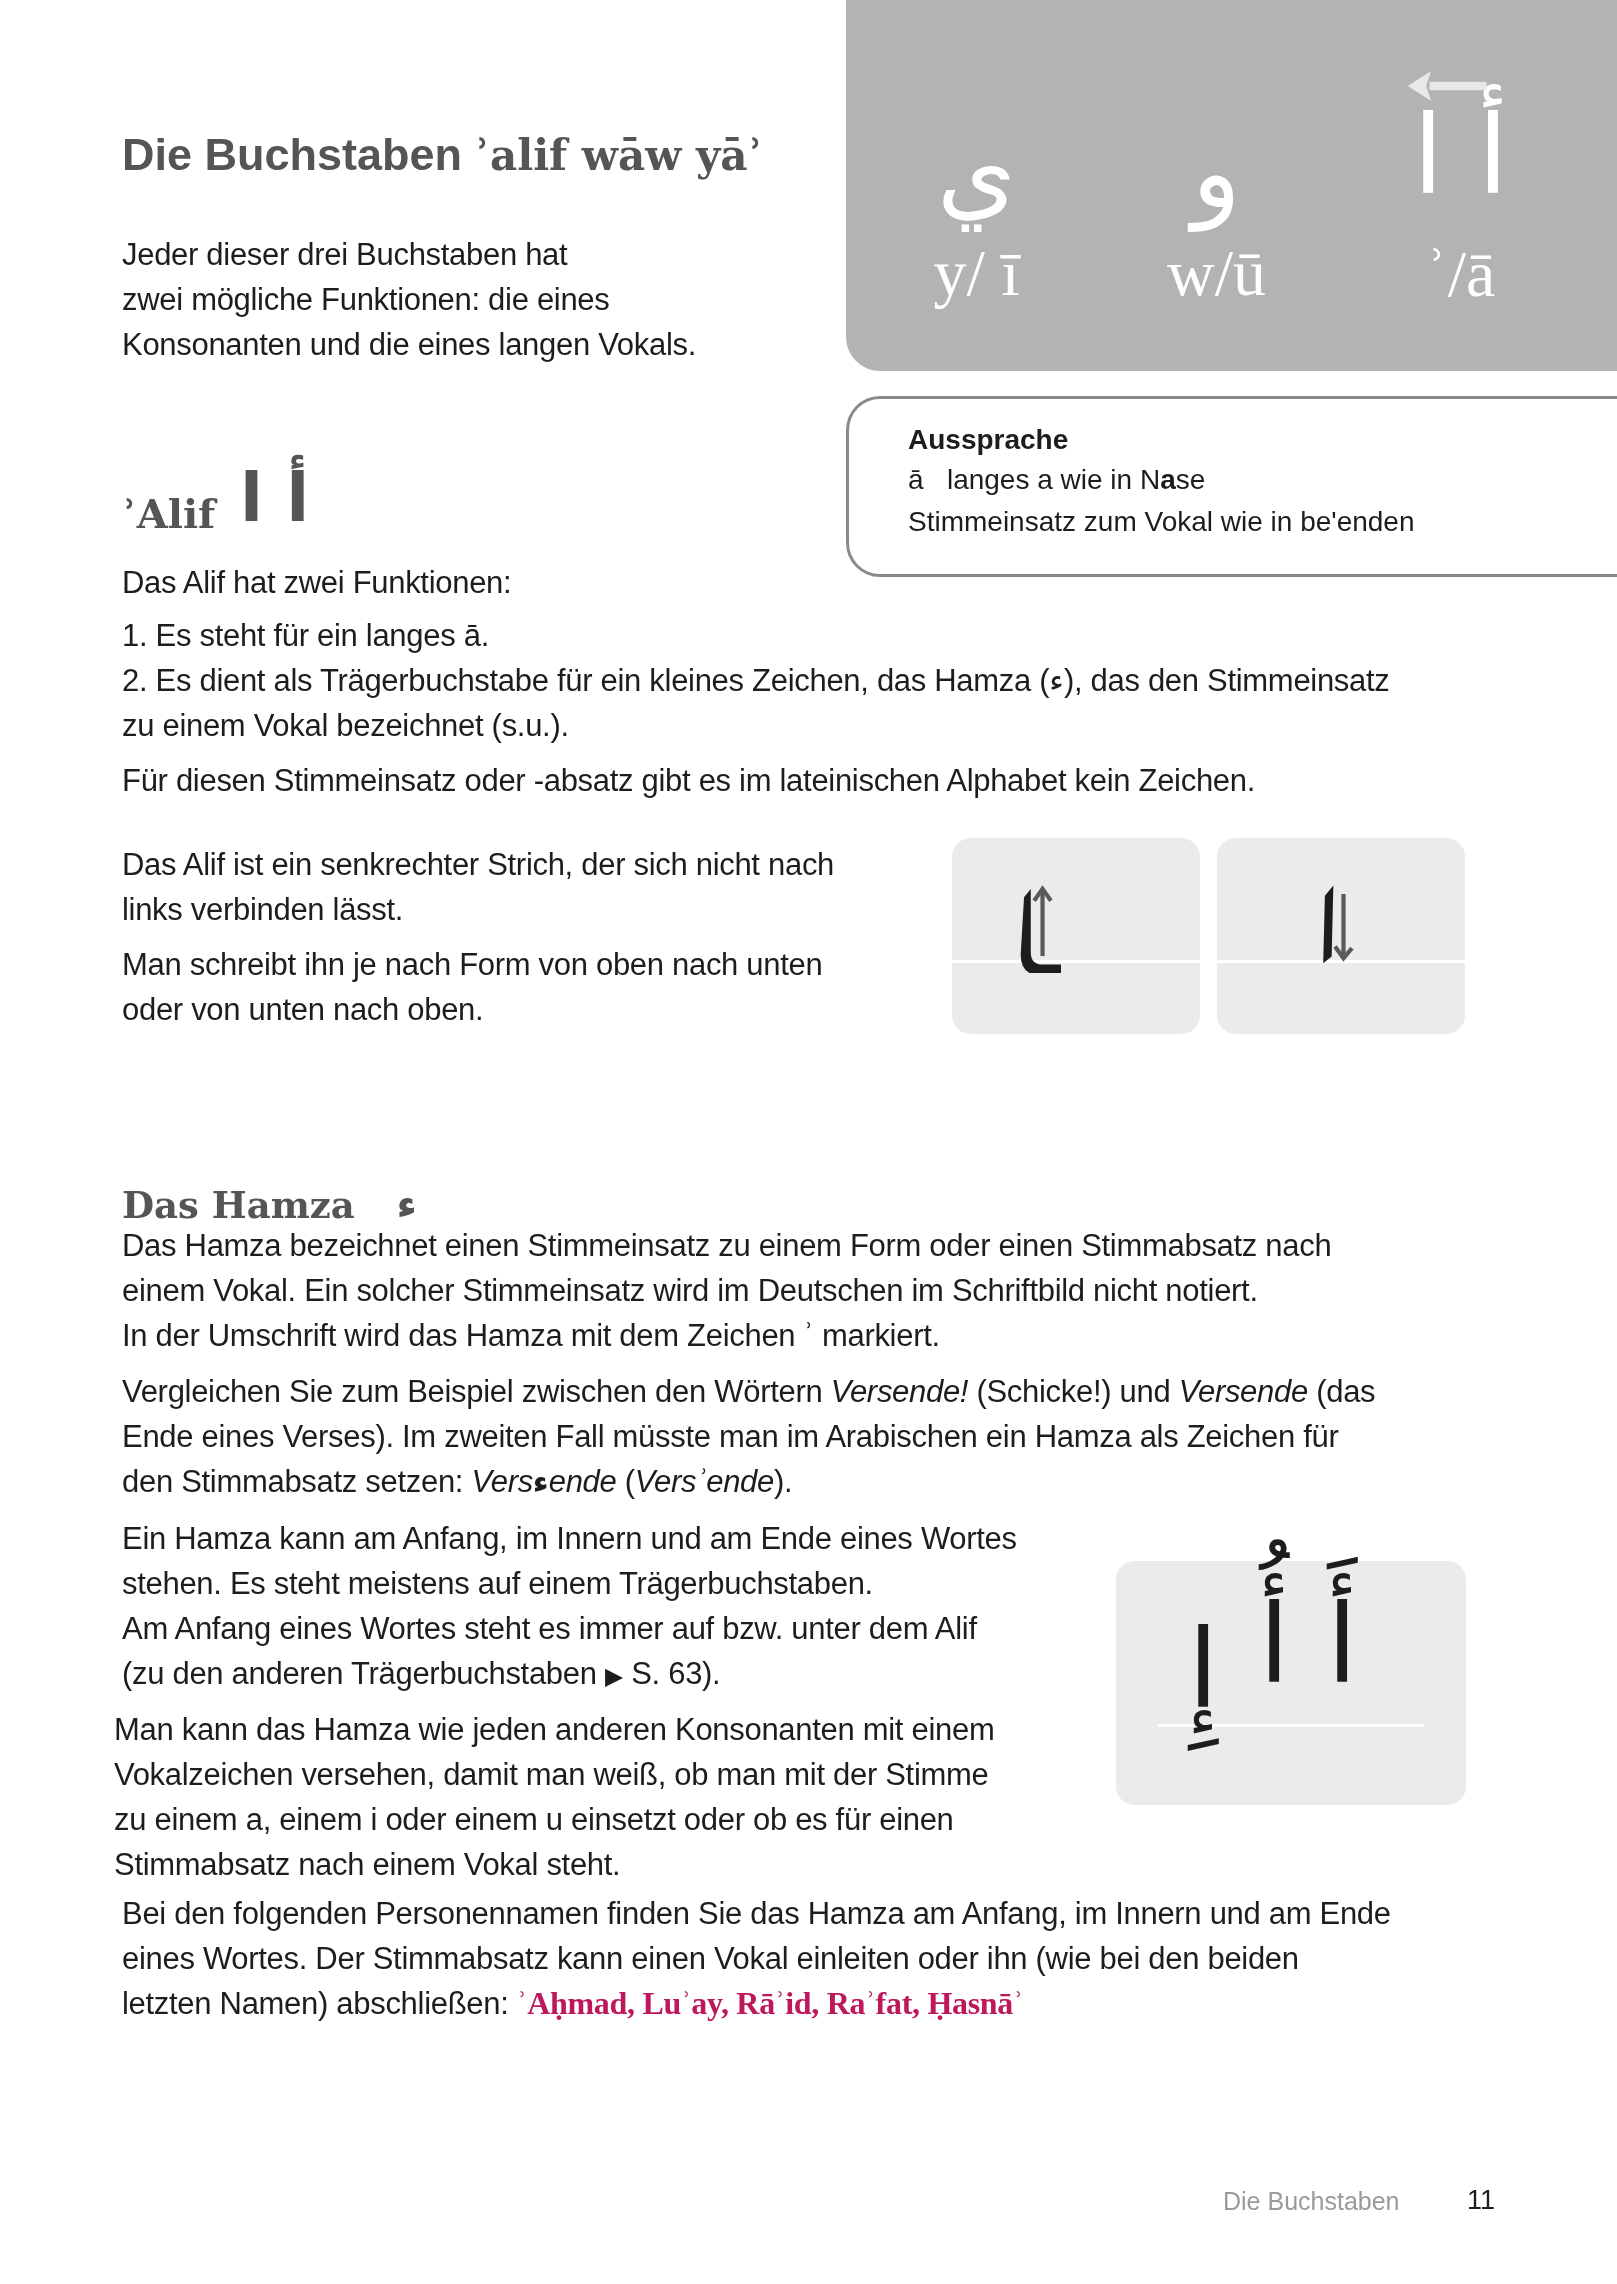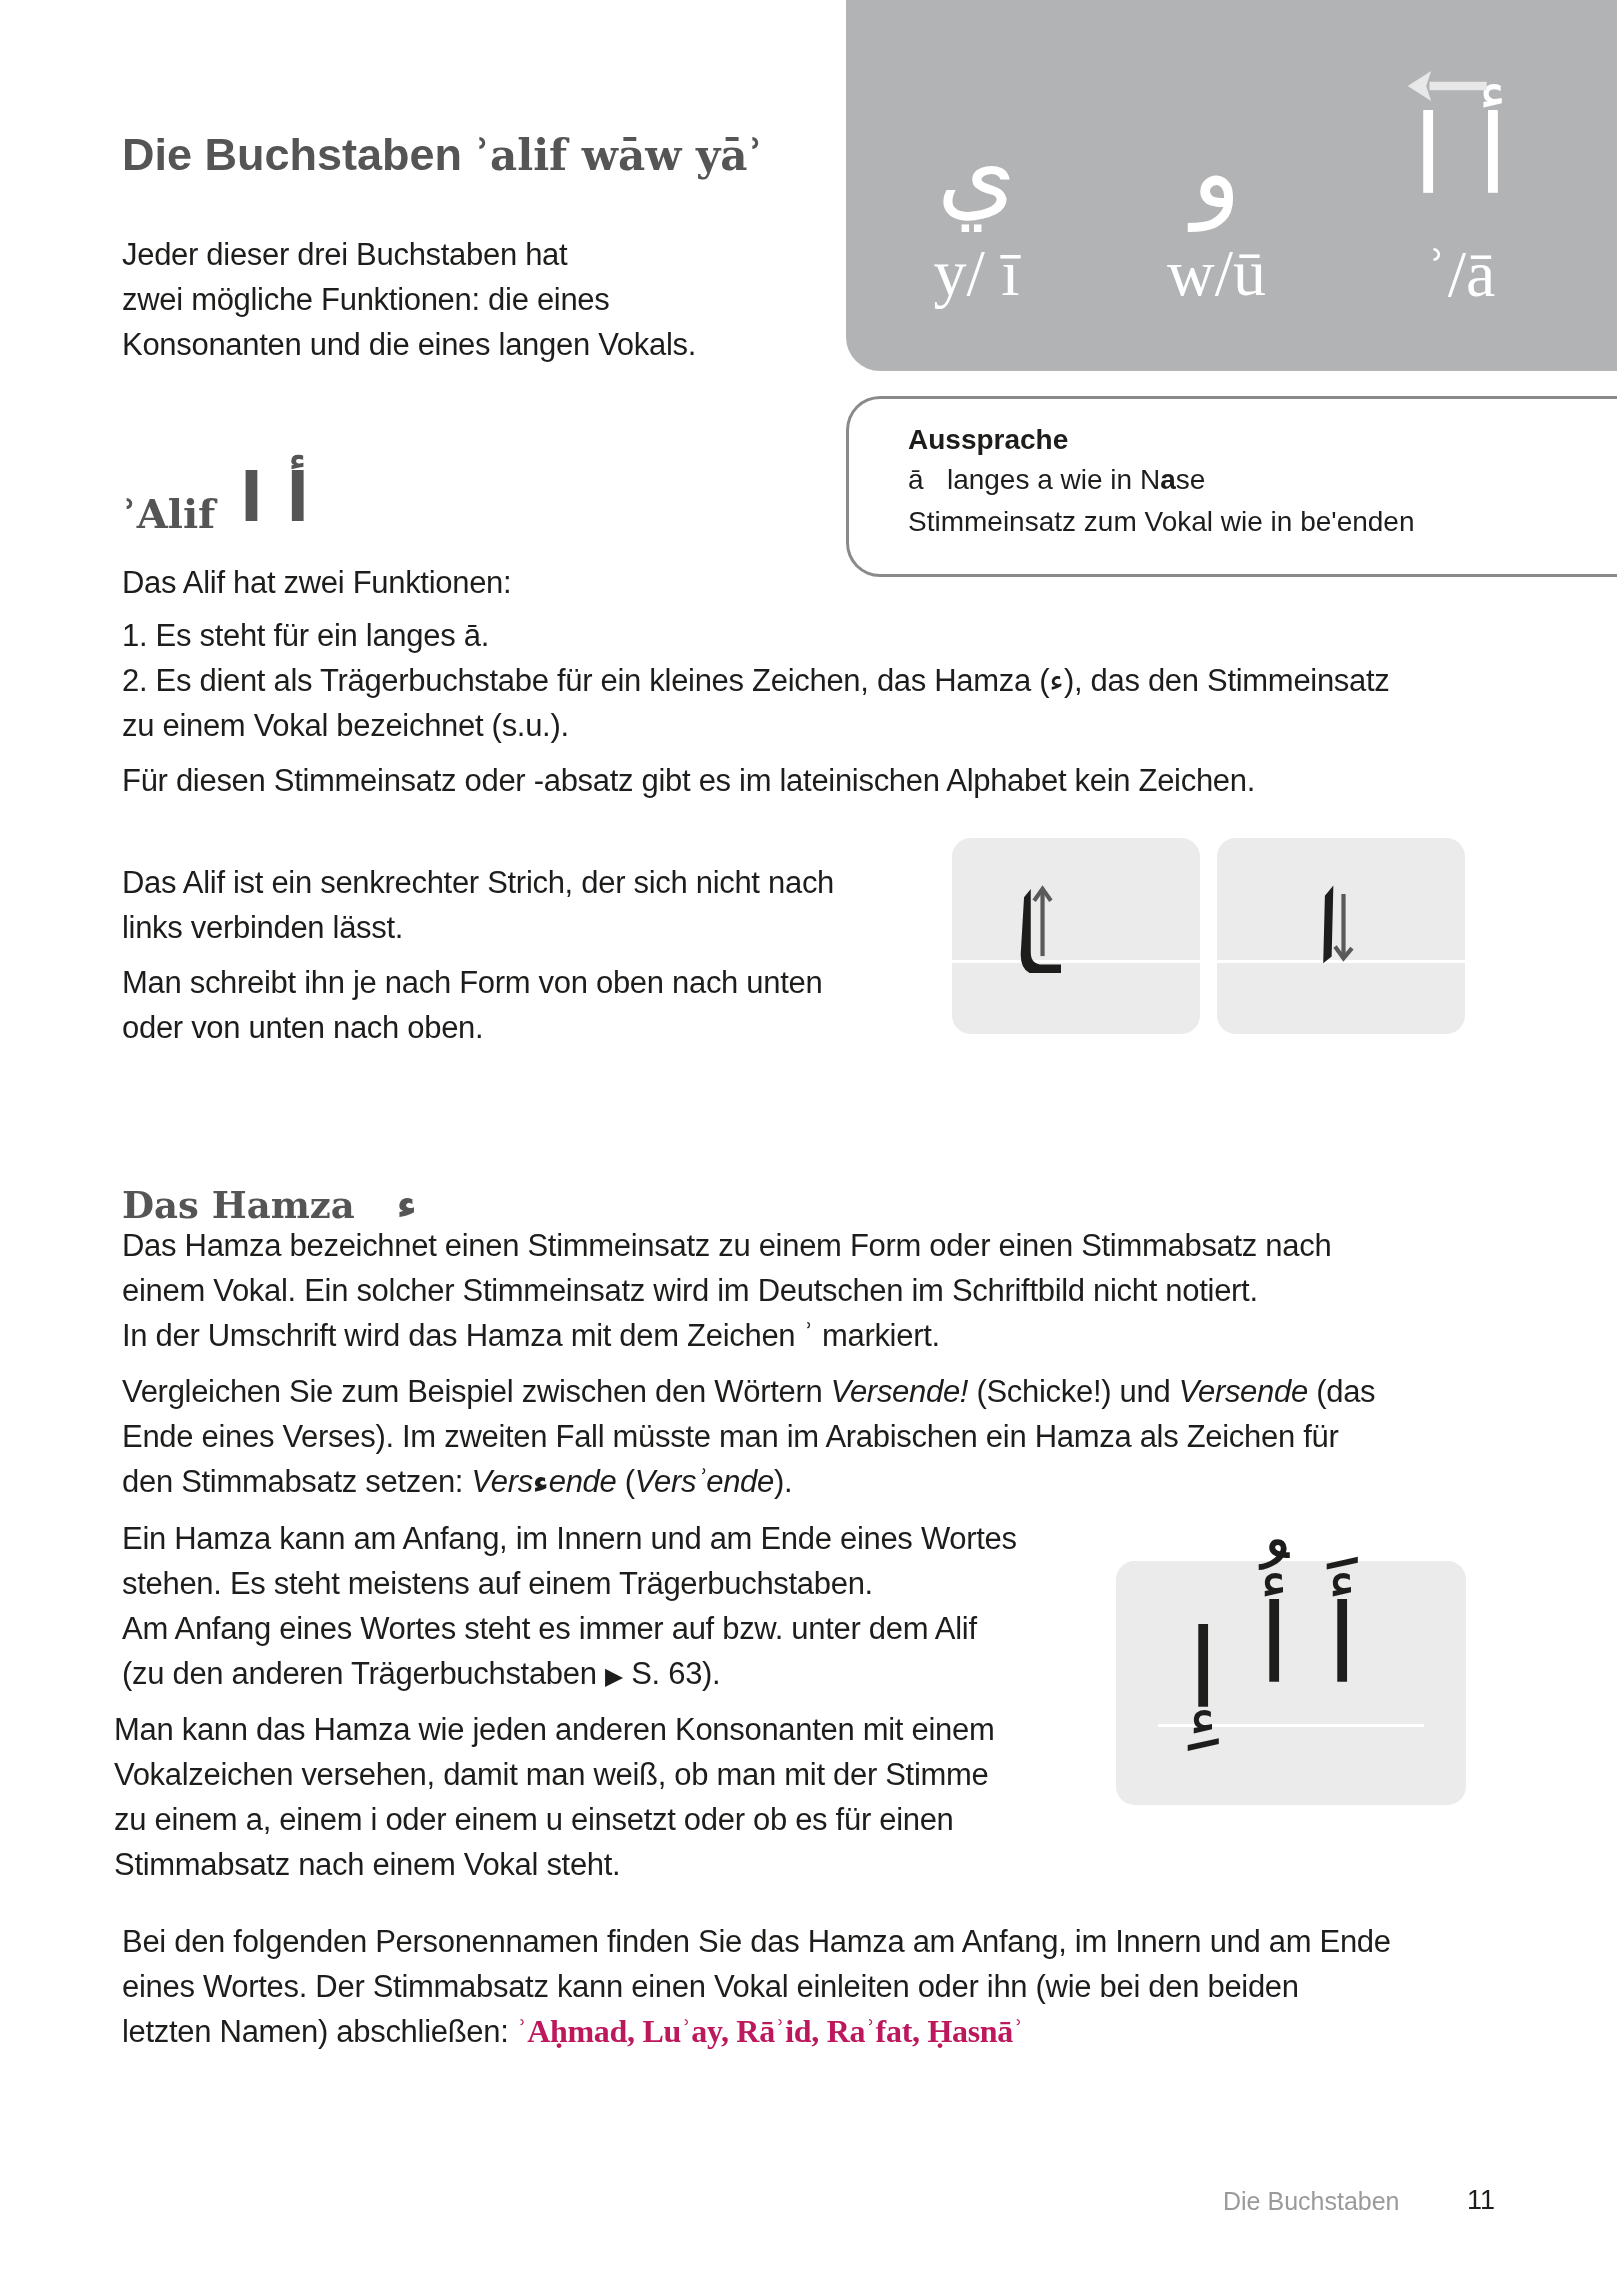--- a/index.html
+++ b/index.html
@@ -81,21 +81,21 @@
 </div>
 
 <div class="abs body-text" style="left:122px; top:560px; width:1348px;">
   <div style="margin-bottom:8.4px;">Das Alif hat zwei Funktionen:</div>
   <div>1. Es steht für ein langes ā.</div>
   <div>2. Es dient als Trägerbuchstabe für ein kleines Zeichen, das Hamza (ء), das den Stimmeinsatz</div>
   <div style="margin-bottom:10px;">zu einem Vokal bezeichnet (s.u.).</div>
   <div>Für diesen Stimmeinsatz oder -absatz gibt es im lateinischen Alphabet kein Zeichen.</div>
 </div>
 
-<div class="abs body-text" style="left:122px; top:860px;">
+<div class="abs body-text" style="left:122px; top:842px;">
   <div>Das Alif ist ein senkrechter Strich, der sich nicht nach</div>
   <div style="margin-bottom:10px;">links verbinden lässt.</div>
   <div>Man schreibt ihn je nach Form von oben nach unten</div>
   <div>oder von unten nach oben.</div>
 </div>
 
 <div class="abs write-box" style="left:952px; top:838px; width:248px; height:196px;">
   <div class="baseline" style="top:122px;"></div>
   <svg class="abs" style="left:67px; top:34px;" width="84" height="101" viewBox="0 0 100 120">
     <path d="M6 30 L14 20 L14 95 Q14 110 28 110 L50 110 L50 123 L26 123 Q2 123 2 98 Z" fill="#1d1d1b"></path>
@@ -152,21 +152,21 @@
   <div>Stimmabsatz nach einem Vokal steht.</div>
 </div>
 
 <div class="abs write-box" style="left:1116px; top:1561px; width:350px; height:244px;">
   <div class="baseline" style="left:42px; right:42px; top:163px;"></div>
   <div class="abs" style="left:72px; top:25px; font-family:'DejaVu Sans',sans-serif; font-size:109px; line-height:168px; color:#1d1d1b;">إِ</div>
   <div class="abs" style="left:143px; top:0px; font-family:'DejaVu Sans',sans-serif; font-size:109px; line-height:168px; color:#1d1d1b;">أُ</div>
   <div class="abs" style="left:211px; top:0px; font-family:'DejaVu Sans',sans-serif; font-size:109px; line-height:168px; color:#1d1d1b;">أَ</div>
 </div>
 
-<div class="abs body-text" style="left:122px; top:1891px; width:1390px;margin-top:28px;">
+<div class="abs body-text" style="left:122px; top:1891px; width:1390px;">
   <div>Bei den folgenden Personennamen finden Sie das Hamza am Anfang, im Innern und am Ende</div>
   <div>eines Wortes. Der Stimmabsatz kann einen Vokal einleiten oder ihn (wie bei den beiden</div>
   <div>
     <span>letzten Namen) abschließen: </span>
     <span class="serif" style="font-family:'Liberation Serif',serif; font-weight:bold; font-size:32px; color:#be185d;">ʾAḥmad, Luʾay, Rāʾid, Raʾfat, Ḥasnāʾ</span>
   </div>
 </div>
 
 <div class="abs footer-label" style="left:1223px; top:2187px;">Die Buchstaben</div>
 <div class="abs footer-page" style="left:1467px; top:2185px;">11</div>

